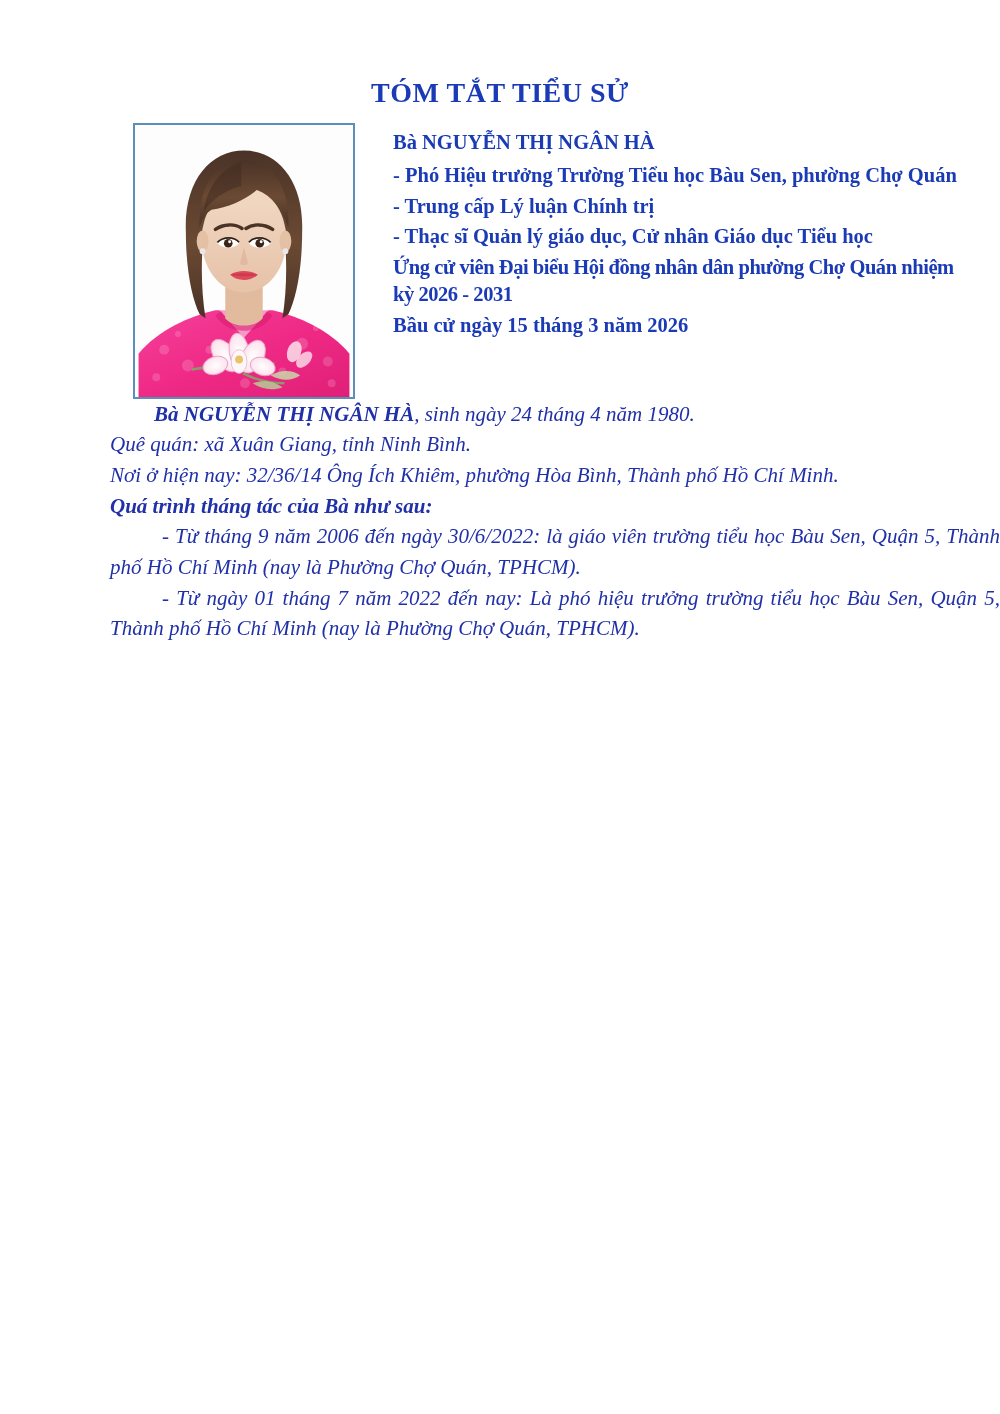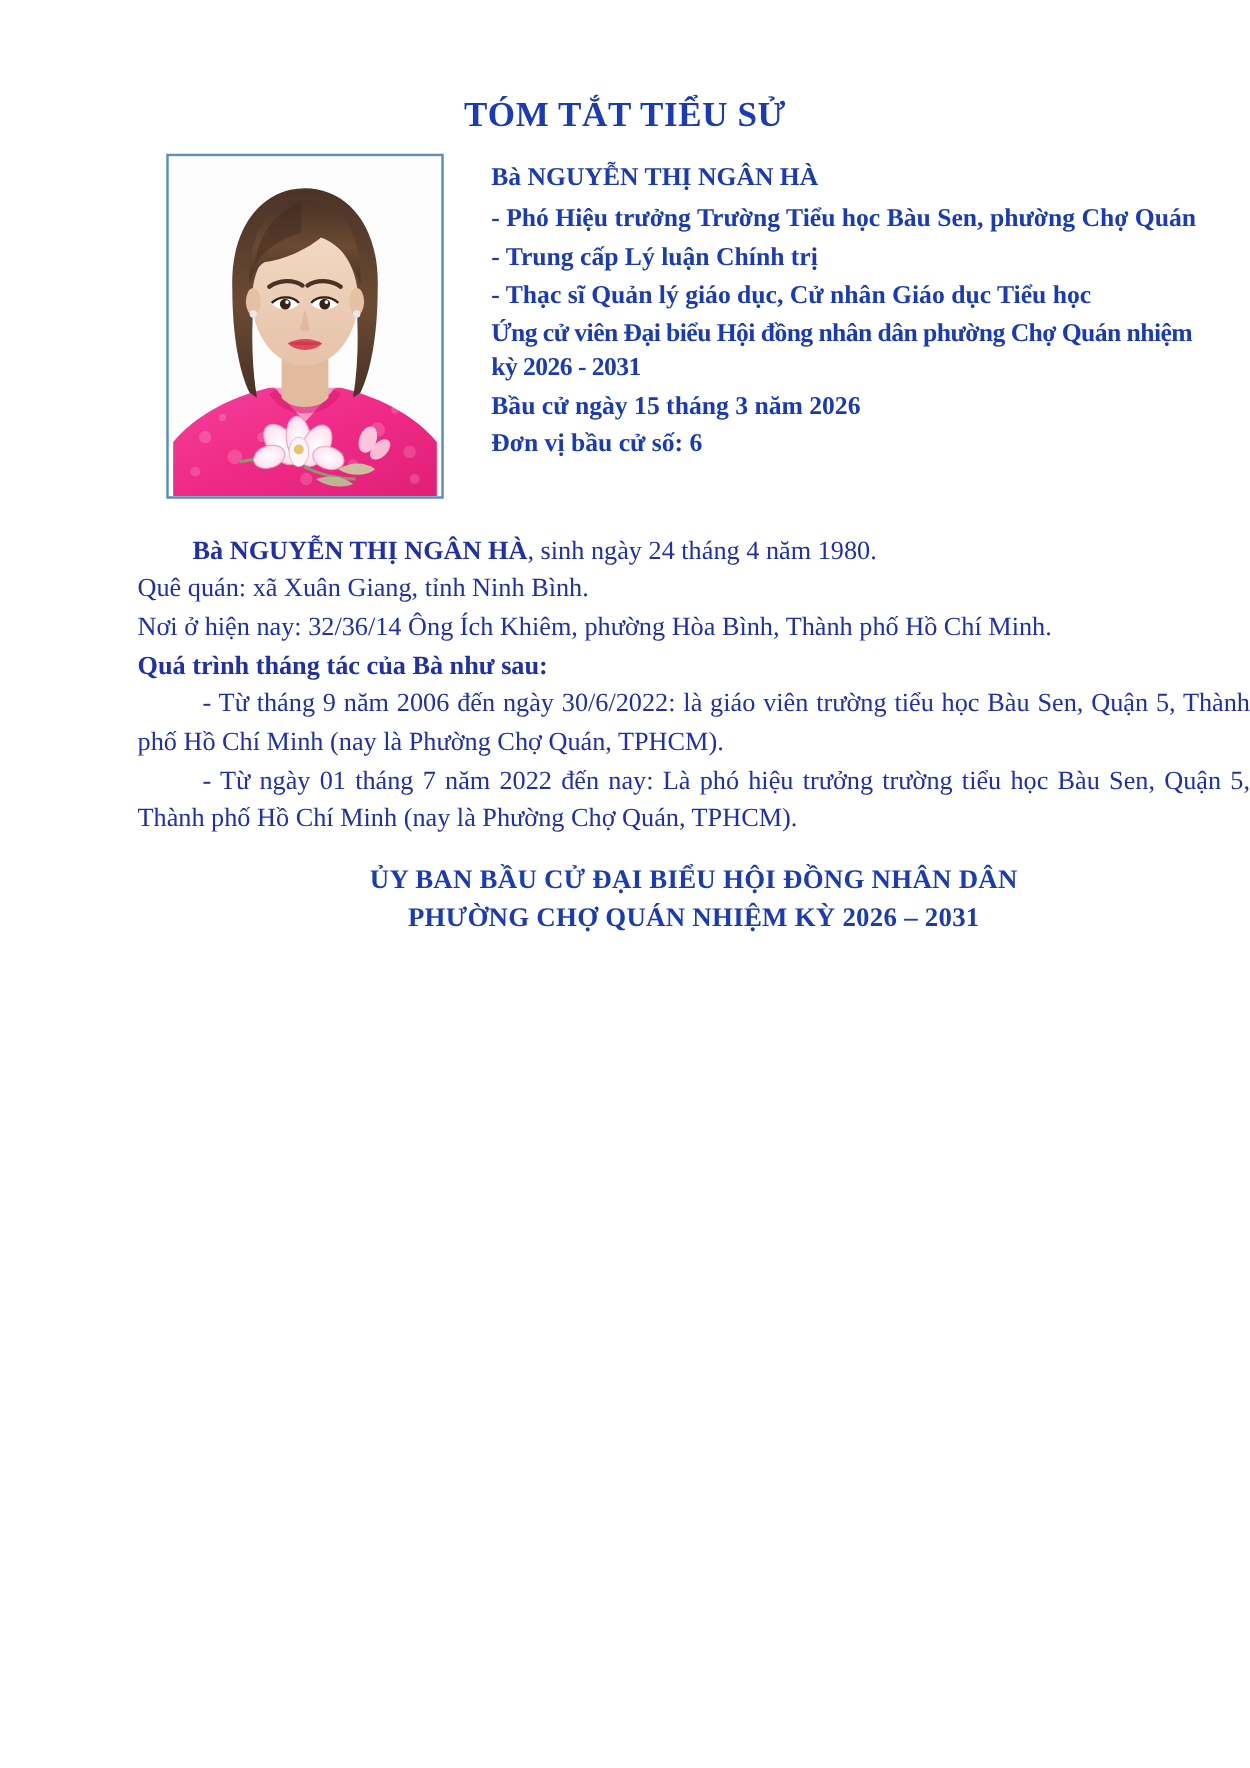--- a/index.html
+++ b/index.html
@@ -69,22 +69,22 @@
   }
   .header-info .line.tight {
     letter-spacing: -0.45px;
   }
   .header-info .line.name {
     margin-bottom: 6px;
   }
 
   
   .body-block {
-    margin-top: 26px;
     padding-left: 110px;
+    font-style: italic;
   }
   .body-block p {
     margin: 0;
     font-size: 21px;
     line-height: 1.46;
     color: #2030a8;
     text-align: justify;
     text-indent: 0;
   }
   .body-block p.indent {
@@ -211,41 +211,36 @@
       </svg>
     </div>
 
     <div class="header-info">
       <div class="line name">Bà NGUYỄN THỊ NGÂN HÀ</div>
       <div class="line">- Phó Hiệu trưởng Trường Tiểu học Bàu Sen, phường Chợ Quán</div>
       <div class="line">- Trung cấp Lý luận Chính trị</div>
       <div class="line">- Thạc sĩ Quản lý giáo dục, Cử nhân Giáo dục Tiểu học</div>
       <div class="line tight">Ứng cử viên Đại biểu Hội đồng nhân dân phường Chợ Quán nhiệm kỳ 2026 - 2031</div>
       <div class="line">Bầu cử ngày 15 tháng 3 năm 2026</div>
-      <div class="line">Đơn vị bầu cử số: 6</div>
     </div>
   </div>
 
   <div class="body-block">
 
     <p class="indent-sm"><b>Bà NGUYỄN THỊ NGÂN HÀ</b><span>, sinh ngày 24 tháng 4 năm 1980.</span></p>
 
     <p>Quê quán: xã Xuân Giang, tỉnh Ninh Bình.</p>
 
     <p>Nơi ở hiện nay: 32/36/14 Ông Ích Khiêm, phường Hòa Bình, Thành phố Hồ Chí Minh.</p>
 
     <p><b>Quá trình tháng tác của Bà như sau:</b></p>
 
 
     <p class="indent">- Từ tháng 9 năm 2006 đến ngày 30/6/2022: là giáo viên trường tiểu học Bàu Sen, Quận 5, Thành phố Hồ Chí Minh (nay là Phường Chợ Quán, TPHCM).</p>
 
     <p class="indent">- Từ ngày 01 tháng 7 năm 2022 đến nay: Là phó hiệu trưởng trường tiểu học Bàu Sen, Quận 5, Thành phố Hồ Chí Minh (nay là Phường Chợ Quán, TPHCM).</p>
 
 
 
-    <div class="footer-block">
-      <div class="fline">ỦY BAN BẦU CỬ ĐẠI BIỂU HỘI ĐỒNG NHÂN DÂN</div>
-      <div class="fline">PHƯỜNG CHỢ QUÁN NHIỆM KỲ 2026 – 2031</div>
-    </div>
 
   </div>
 
 </div>
 
 </body></html>

